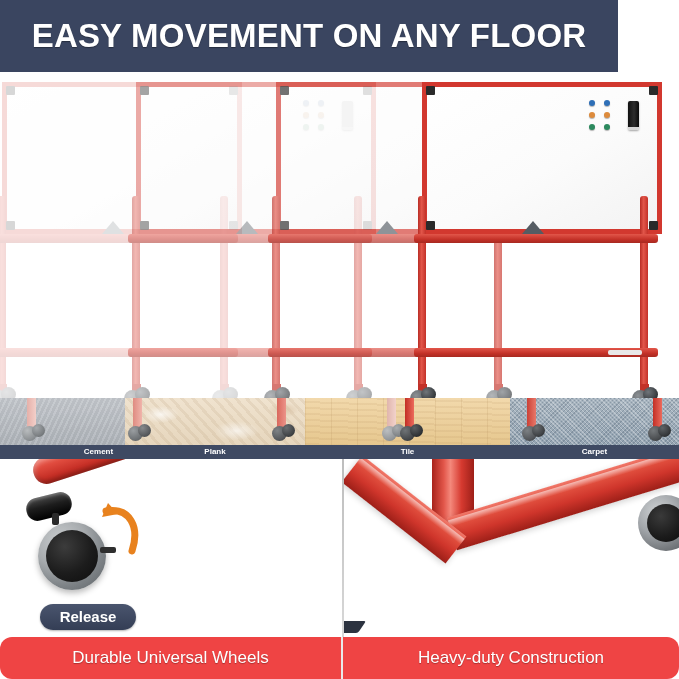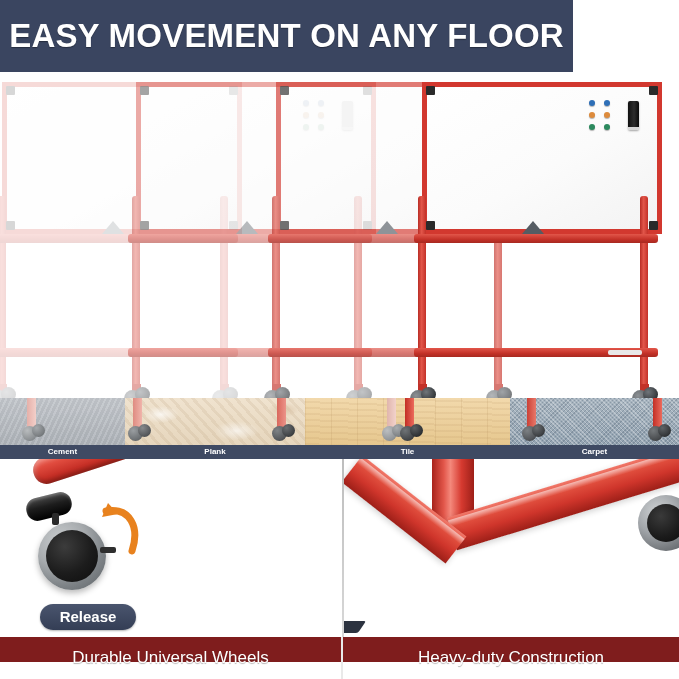--- a/index.html
+++ b/index.html
@@ -1,21 +1,21 @@
 <!DOCTYPE html>
 <html><head>
 <meta charset="utf-8">
 <style>
   html,body{margin:0;padding:0;background:#fff;}
   body{width:679px;height:679px;overflow:hidden;
        font-family:"Liberation Sans","DejaVu Sans",sans-serif;}
   #page{position:relative;width:679px;height:679px;background:#fff;overflow:hidden;}
 
   
-  #header{position:absolute;left:0;top:0;width:573px;height:72px;
+  #header{position:absolute;left:0;top:0;width:618px;height:72px;
           background:#3a4560;display:flex;align-items:center;justify-content:center;}
   #header-title{color:#ffffff;font-size:33px;font-weight:bold;letter-spacing:.2px;
                 white-space:nowrap;text-shadow:0 1px 1px rgba(0,0,0,.35);}
 
   
   #hero{position:absolute;left:0;top:72px;width:679px;height:328px;background:#fff;overflow:hidden;}
 
   .board-unit{position:absolute;bottom:0;width:258px;height:322px;}
 
   
@@ -138,21 +138,21 @@
   .hd-beam-hl{position:absolute;left:0;top:3px;height:7px;width:100%;
            background:linear-gradient(180deg,rgba(255,255,255,.55),rgba(255,255,255,0));}
   .hd-foot{position:absolute;width:26px;height:12px;background:#2c3340;
            transform:skewX(-34deg);border-radius:2px;}
   .hd-wheel{position:absolute;width:56px;height:56px;border-radius:50%;
             background:radial-gradient(circle at 34% 30%,#cfd2d4 0%,#a2a6aa 40%,#75797d 70%,#4e5357 100%);}
   .hd-wheel-hub{position:absolute;left:9px;top:9px;width:38px;height:38px;border-radius:50%;
             background:radial-gradient(circle at 36% 32%,#3a3a3a 0%,#1b1b1b 58%,#0b0b0b 100%);}
 
   
-  #captions{position:absolute;left:0;top:637px;width:679px;height:25px;background:#7f1d1d;}
+  #captions{position:absolute;left:0;top:637px;width:679px;height:42px;background:#ef4444;border-radius:12px;}
   .caption{position:absolute;top:0;height:42px;line-height:42px;text-align:center;
            color:#fff;font-size:17px;font-weight:normal;text-shadow:0 1px 1px rgba(0,0,0,.3);}
   #caption-divider{position:absolute;left:341px;top:0;width:2px;height:42px;background:#e9e9e9;}
 </style>
 </head>
 <body>
 
 <div id="page">
 
   <div id="header">
@@ -327,21 +327,21 @@
       <div class="fc-w2" style="background:radial-gradient(circle at 35% 30%,#6a6e71,#3e4144 65%,#202225);"></div>
     </div>
     <div class="floor-caster" style="left:648px;">
       <div class="fc-leg" style="background:linear-gradient(90deg,#c32f26,#ec6b5d);"></div>
       <div class="fc-w1" style="background:radial-gradient(circle at 35% 30%,#74787b,#494c4f 65%,#252729);"></div>
       <div class="fc-w2" style="background:radial-gradient(circle at 35% 30%,#5f6366,#34373a 65%,#151719);"></div>
     </div>
   </div>
 
   <div id="floor-labels">
-    <div class="floor-label" style="left:0;width:125px;">Cement</div>
+    <div class="floor-label" style="left:0;width:125px;padding-left:36px;">Cement</div>
     <div class="floor-label" style="left:125px;width:180px;">Plank</div>
     <div class="floor-label" style="left:305px;width:205px;">Tile</div>
     <div class="floor-label" style="left:510px;width:169px;">Carpet</div>
   </div>
 
   <div id="bottom">
     <div id="bottom-top-rule"></div>
 
     <div id="bottom-left">
 

